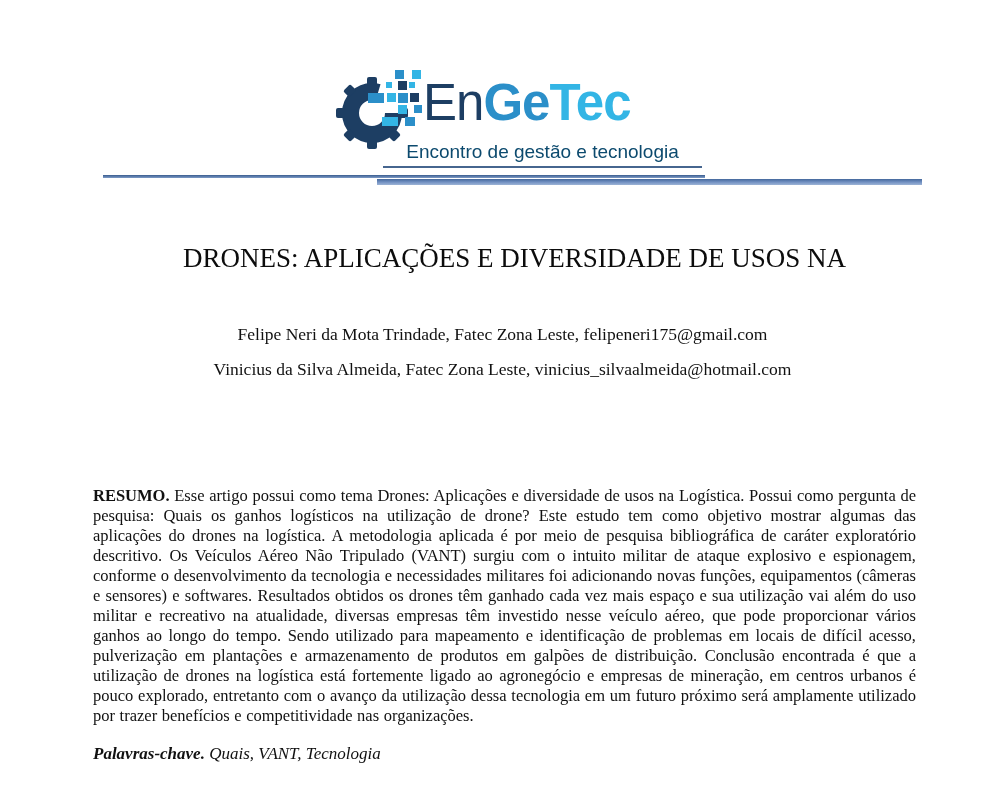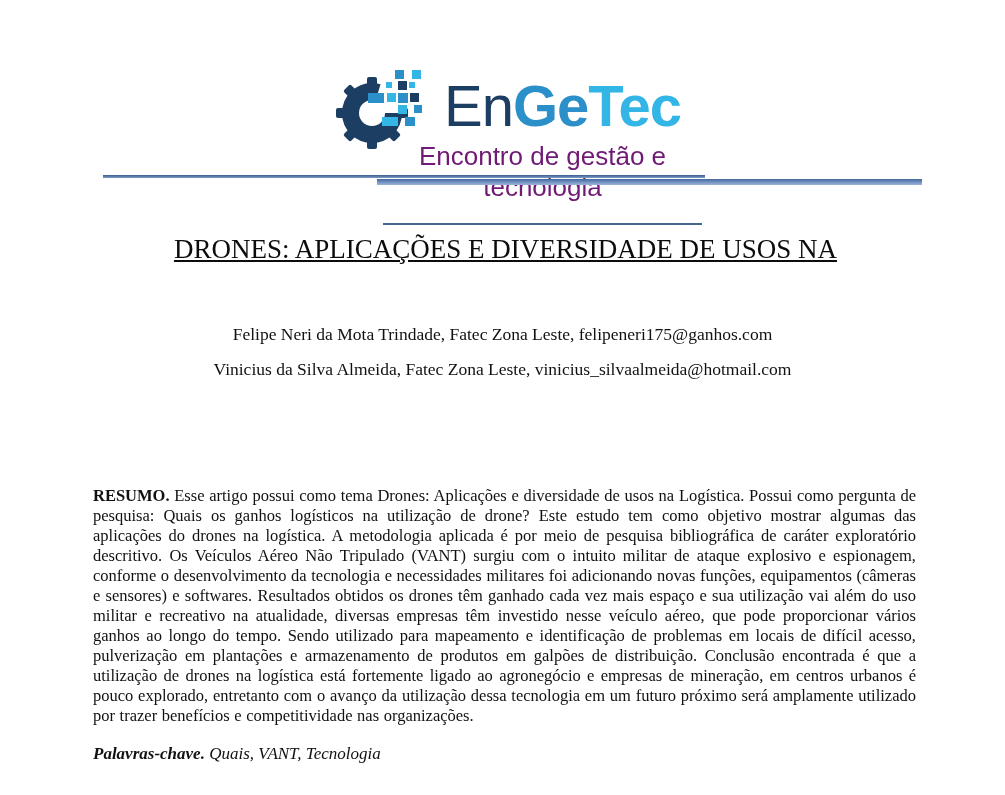--- a/index.html
+++ b/index.html
@@ -8,28 +8,28 @@
     background: #ffffff;
     position: relative;
     overflow: hidden;
     font-family: "Liberation Serif", serif;
     color: #111111;
   }
   .abs { position: absolute; }
 
   
   .logo-gear { left: 330px; top: 58px; width: 100px; height: 95px; }
-  .brand { left: 444px; top: 77px; font-family: "Liberation Sans", sans-serif;
-           font-size: 58px; line-height: 1; letter-spacing: -1px; white-space: nowrap; }
+  .brand { left: 423px; top: 77px; font-family: "Liberation Sans", sans-serif;
+           font-size: 51px; line-height: 1; letter-spacing: -1px; white-space: nowrap; }
   .brand .p1 { color: #1d3e63; font-weight: 400; }
   .brand .p2 { color: #2b8fc9; font-weight: 700; }
   .brand .p3 { color: #33b5e5; font-weight: 700; }
   .logo-sub { left: 383px; top: 141px; width: 319px; text-align: center;
-              font-family: "Liberation Sans", sans-serif; font-size: 26px;
-              color: #701a75; padding-bottom: 20px; border-bottom: 2px solid #46668f; }
+              font-family: "Liberation Sans", sans-serif; font-size: 19px;
+              color: #0c4a6e; padding-bottom: 3px; border-bottom: 2px solid #46668f; }
 
   
   .rule-thin  { left: 103px; top: 175px; width: 602px; height: 3px;
                 background: linear-gradient(to bottom, #3a5c8e 0%, #7e9cc8 100%); }
   .rule-thick { left: 377px; top: 179px; width: 545px; height: 6px;
                 background: linear-gradient(to bottom, #44689c 0%, #7593c4 55%, #9db4d6 100%); }
 
   
   .title { left: 90px; top: 229px; width: 825px; text-align: center;
            font-size: 27px; line-height: 35px; color: #0c0c0c; font-weight: 400; }
@@ -78,26 +78,26 @@
 </svg>
 
 <div class="abs brand">
   <span class="p1">En</span><span class="p2">Ge</span><span class="p3">Tec</span>
 </div>
 <div class="abs logo-sub">Encontro de gestão e tecnologia</div>
 
 <div class="abs rule-thin"></div>
 <div class="abs rule-thick"></div>
 
-<h1 class="abs title" style="margin:3px;text-decoration:underline;">
+<h1 class="abs title" style="margin:12px;">
   <div>DRONES: APLICAÇÕES E DIVERSIDADE DE USOS NA</div>
 </h1>
 
 <div class="abs authors">
-  <div class="author-line">Felipe Neri da Mota Trindade, Fatec Zona Leste, felipeneri175@ganhos.com</div>
+  <div class="author-line">Felipe Neri da Mota Trindade, Fatec Zona Leste, felipeneri175@gmail.com</div>
   <div class="author-line">Vinicius da Silva Almeida, Fatec Zona Leste, vinicius_silvaalmeida@hotmail.com</div>
 </div>
 
 <p class="abs abstract">
   <b>RESUMO.</b>
   <span>Esse artigo possui como tema Drones: Aplicações e diversidade de usos na Logística. Possui como pergunta de pesquisa: Quais os ganhos logísticos na utilização de drone? Este estudo tem como objetivo mostrar algumas das aplicações do drones na logística. A metodologia aplicada é por meio de pesquisa bibliográfica de caráter exploratório descritivo. Os Veículos Aéreo Não Tripulado (VANT) surgiu com o intuito militar de ataque explosivo e espionagem, conforme o desenvolvimento da tecnologia e necessidades militares foi adicionando novas funções, equipamentos (câmeras e sensores) e softwares. Resultados obtidos os drones têm ganhado cada vez mais espaço e sua utilização vai além do uso militar e recreativo na atualidade, diversas empresas têm investido nesse veículo aéreo, que pode proporcionar vários ganhos ao longo do tempo. Sendo utilizado para mapeamento e identificação de problemas em locais de difícil acesso, pulverização em plantações e armazenamento de produtos em galpões de distribuição. Conclusão encontrada é que a utilização de drones na logística está fortemente ligado ao agronegócio e empresas de mineração, em centros urbanos é pouco explorado, entretanto com o avanço da utilização dessa tecnologia em um futuro próximo será amplamente utilizado por trazer benefícios e competitividade nas organizações.</span>
 </p>
 
 <div class="abs keywords">
   <b>Palavras-chave.</b>

